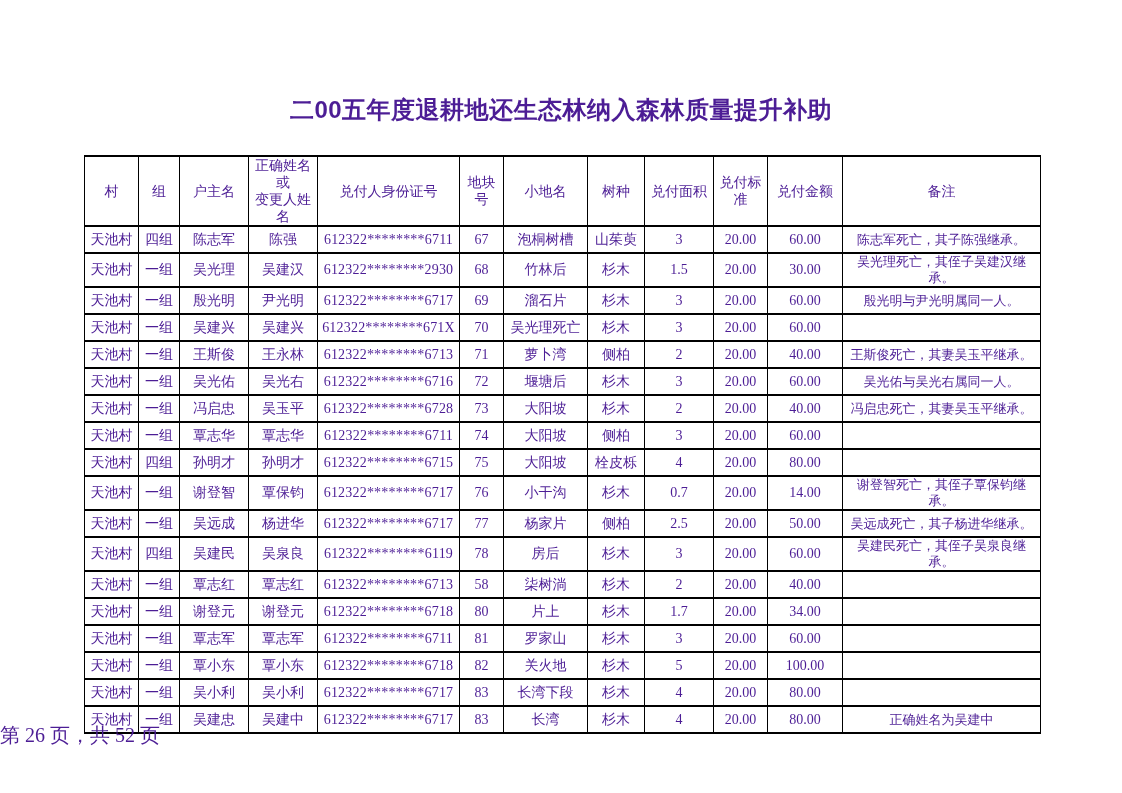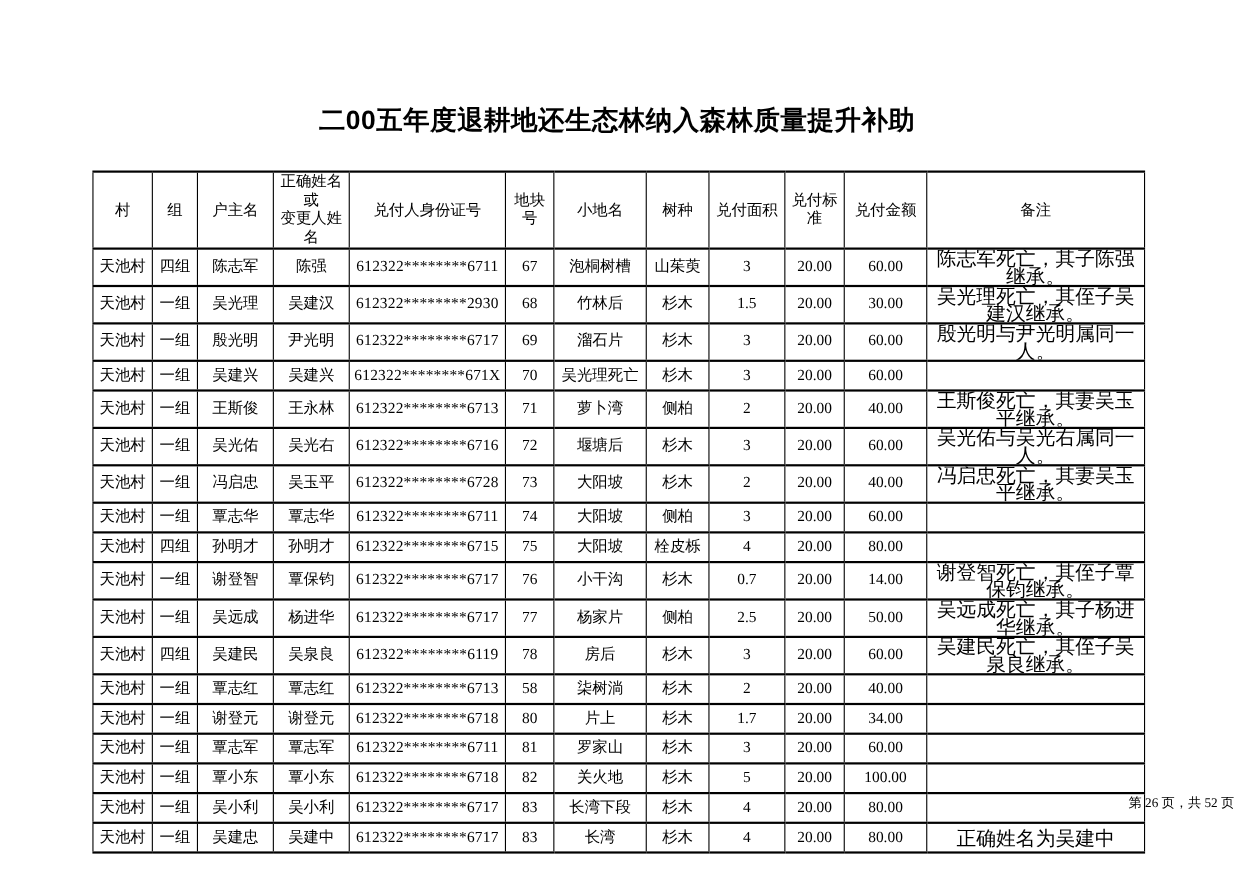--- a/index.html
+++ b/index.html
@@ -3,21 +3,21 @@
 <meta charset="utf-8">
 <style>
   html,body { margin:0; padding:0; background:#e8e8e8; }
   .page {
     position: relative;
     width: 1122px;
     height: 793px;
     margin: 0 auto;
     background: #ffffff;
     font-family: "Liberation Serif", "DejaVu Serif", serif;
-    color: #000000;
+    color: #4c1d95;
     overflow: hidden;
   }
   .title-block {
     position: absolute;
     top: 94px;
     left: 0;
     width: 100%;
     text-align: center;
     font-family: "Liberation Sans", "DejaVu Sans", sans-serif;
     font-weight: bold;
@@ -47,31 +47,31 @@
     font-weight: normal;
   }
   table.detail th {
     height: 39px;
     white-space: pre-line;
     line-height: 17px;
   }
   table.detail td { height: 25px; line-height: 16px; }
   td.col-remark {
     text-align: left;
-    font-size: 18px;
+    font-size: 13px;
     padding-left: 4px;
   }
   td.col-id_number { letter-spacing: 0.2px; }
   .footer {
     position: absolute;
     top: 722px;
     left: 0;
     width: 100%;
-    text-align: right;
-    font-size: 12px;
+    text-align: left;
+    font-size: 20px;
   }
 </style>
 </head>
 <body>
 
 <div class="page">
 
   <div class="title-block">
     <div class="title-line1">二00五年度退耕地还生态林纳入森林质量提升补助</div>
   </div>

